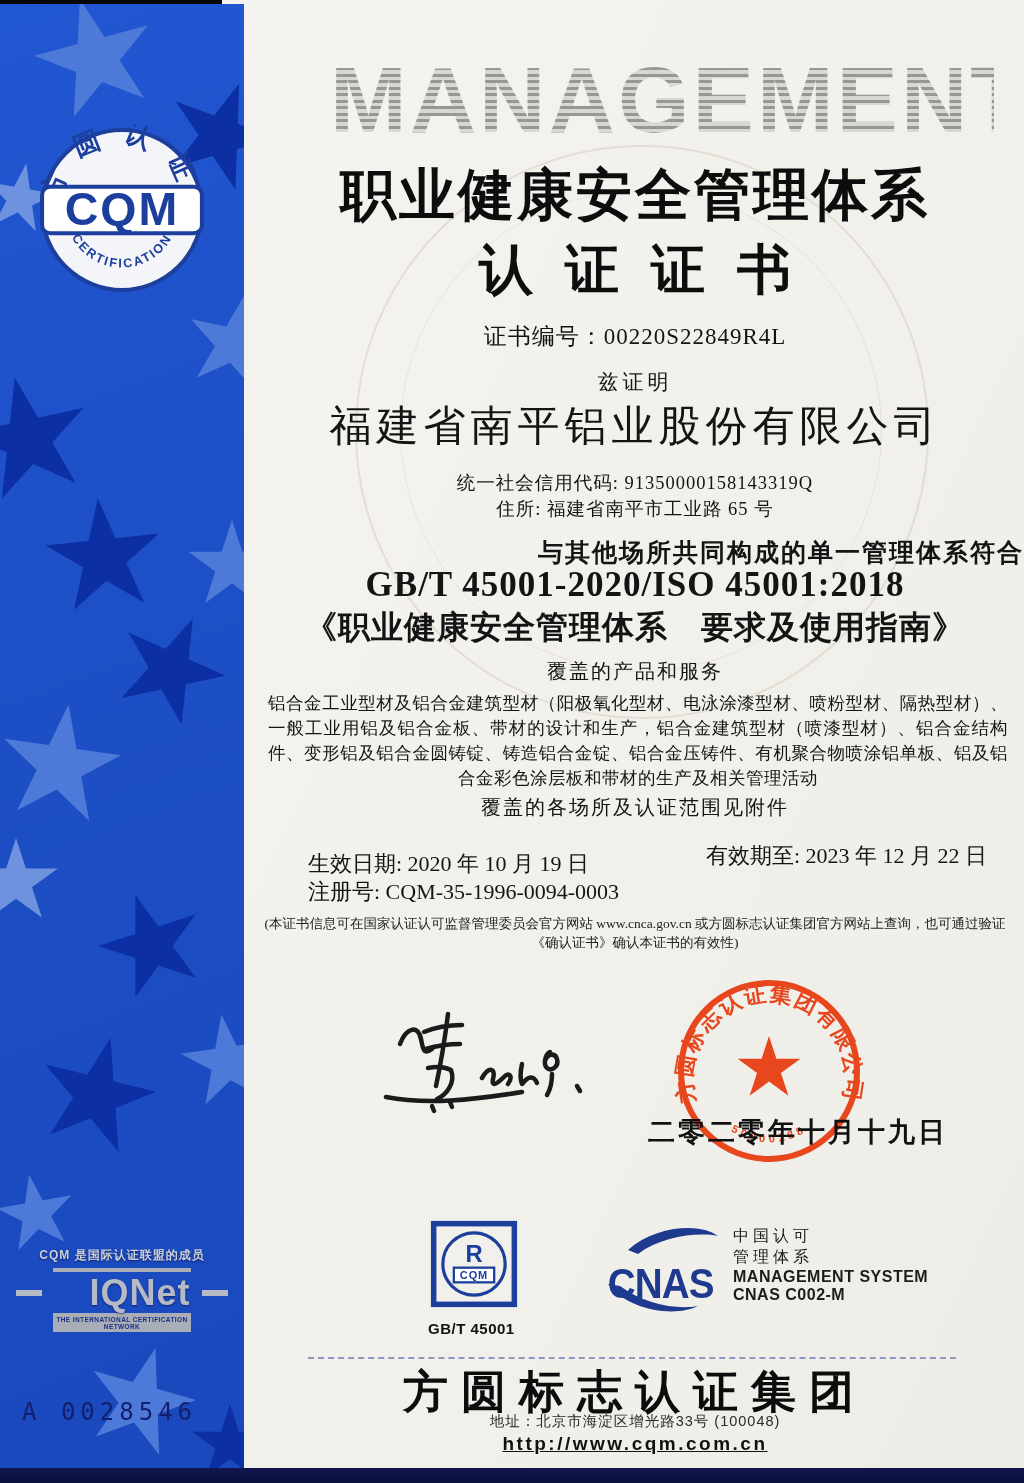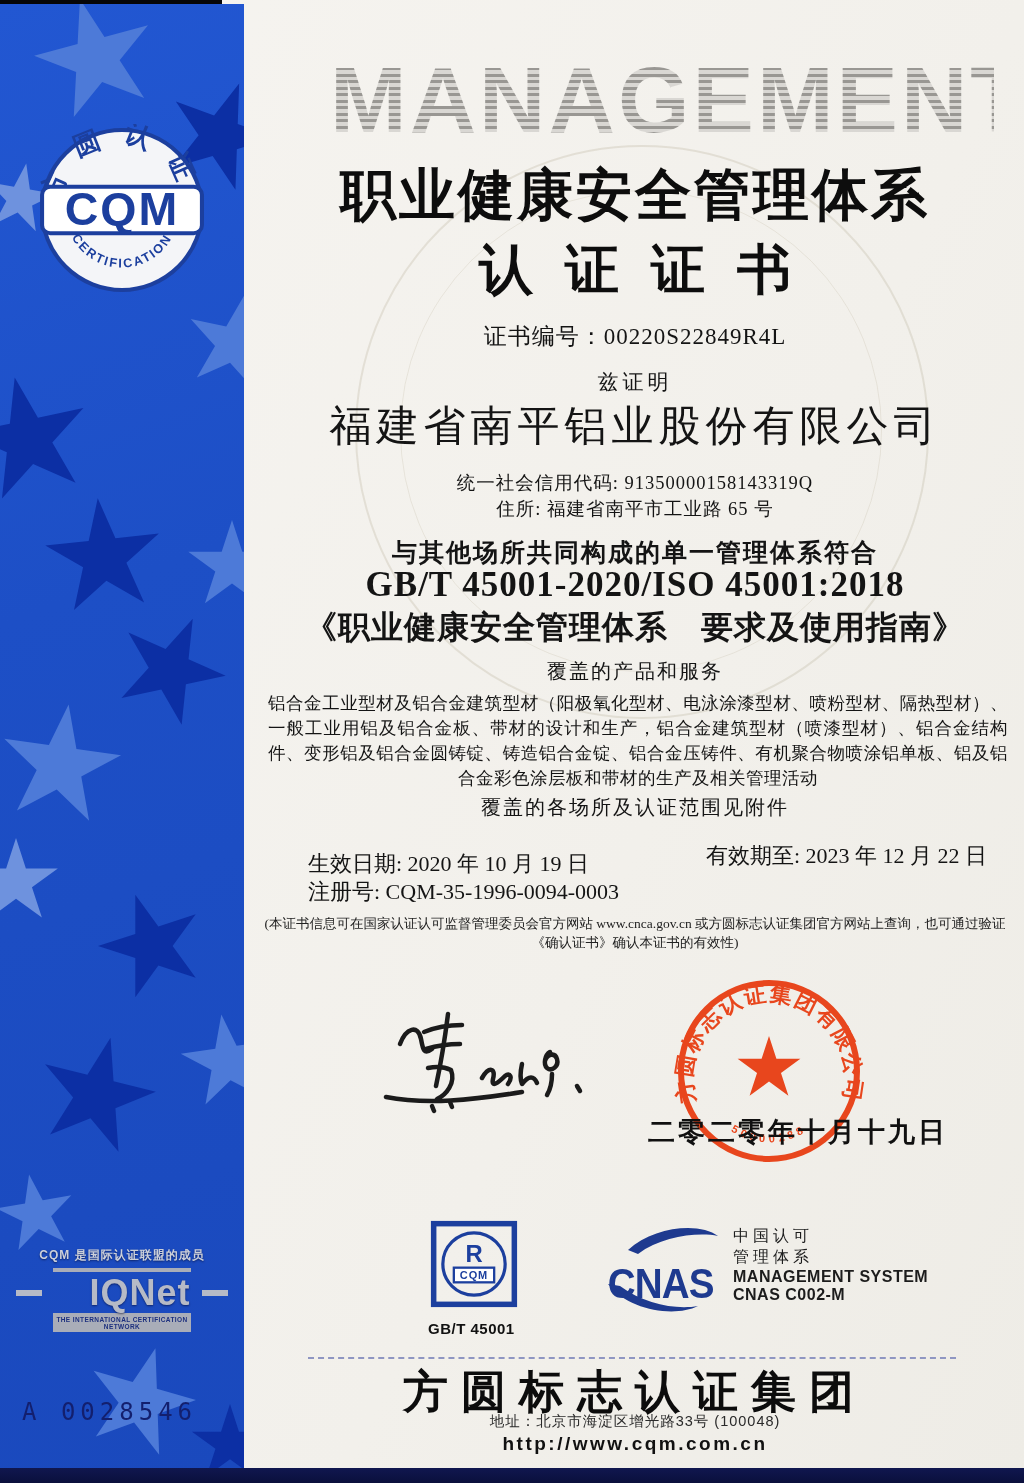--- a/index.html
+++ b/index.html
@@ -44,21 +44,21 @@
     background:repeating-linear-gradient(180deg,#8d8b87 0px,#8d8b87 3px,#d6d4d0 3px,#d6d4d0 6.5px);
     -webkit-background-clip:text;background-clip:text;color:transparent;opacity:.88;}
 
   .title{top:158px;font:bold 56px "Liberation Sans",sans-serif;letter-spacing:3px;color:#0d0d0d;}
   .subtitle{top:234px;font:bold 54px "Liberation Sans",sans-serif;letter-spacing:32px;text-indent:32px;color:#0d0d0d;}
   .certno{top:312px;font:23px "Liberation Serif",serif;letter-spacing:1px;margin-top:9px;}
   .certify{top:368px;font:21px "Liberation Serif",serif;letter-spacing:4px;}
   .company{top:398px;font:42px "Liberation Serif",serif;letter-spacing:5px;white-space:nowrap;}
   .credit{top:470px;font:18.5px "Liberation Serif",serif;letter-spacing:1px;}
   .addr{top:496px;font:18.5px "Liberation Serif",serif;letter-spacing:1px;}
-  .conform{top:536px;font:bold 25px "Liberation Serif",serif;letter-spacing:2px;}
+  .conform{top:536px;font:bold 25px "Liberation Serif",serif;letter-spacing:2px;text-align:right;}
   .stdcode{top:565px;font:bold 35px "Liberation Serif",serif;letter-spacing:1px;}
   .stdtitle{top:606px;font:bold 32px "Liberation Sans",sans-serif;letter-spacing:1px;}
   .scopehead{top:658px;font:20px "Liberation Serif",serif;letter-spacing:2px;}
   .scopetext{left:268px;top:691px;width:740px;font:17.5px "Liberation Serif",serif;line-height:25px;
     text-align:justify;text-align-last:center;letter-spacing:.5px;}
   .attach{top:794px;font:20px "Liberation Serif",serif;letter-spacing:2px;}
   .dates{top:841px;font:22px "Liberation Serif",serif;}
   .d-left{left:308px;margin-top:8px;}
   .d-right{left:706px;}
   .regno{left:308px;top:877px;font:22px "Liberation Serif",serif;}
@@ -81,21 +81,21 @@
 
   .cnas-svg{position:absolute;left:606px;top:1224px;width:118px;height:94px;}
   .cnas-word{font:bold 42px "Liberation Sans",sans-serif;fill:#1e3a8f;letter-spacing:-1px;}
   .cnas-lines{left:733px;top:1226px;line-height:23.5px;white-space:nowrap;}
   .cnas-line-zh{font:16px "Liberation Sans",sans-serif;letter-spacing:4px;color:#1c1c1c;}
   .cnas-line-en{font:bold 16px "Liberation Sans",sans-serif;letter-spacing:.5px;color:#1c1c1c;}
 
   .divider{left:308px;top:1357px;width:648px;height:0;border-top:2px dashed #8f96c2;}
   .issuer-name{top:1362px;font:bold 45px "Liberation Serif",serif;letter-spacing:13px;color:#0c0c0c;}
   .issuer-addr{top:1412px;font:14.5px "Liberation Sans",sans-serif;letter-spacing:1px;color:#2a2a2a;}
-  .issuer-url{top:1433px;font:bold 19px "Liberation Sans",sans-serif;letter-spacing:2.5px;color:#111;}
+  .issuer-url{top:1433px;font:bold 19px "Liberation Sans",sans-serif;letter-spacing:2.5px;color:#111;text-decoration:underline;}
 </style>
 </head>
 <body>
 
 <div id="page">
 
   <svg width="0" height="0" style="position:absolute" aria-hidden="true">
     <defs>
       <path id="star" d="M0,-1 L0.2245,-0.309 L0.951,-0.309 L0.363,0.118 L0.588,0.809 L0,0.382 L-0.588,0.809 L-0.363,0.118 L-0.951,-0.309 L-0.2245,-0.309 Z"></path>
     </defs>

